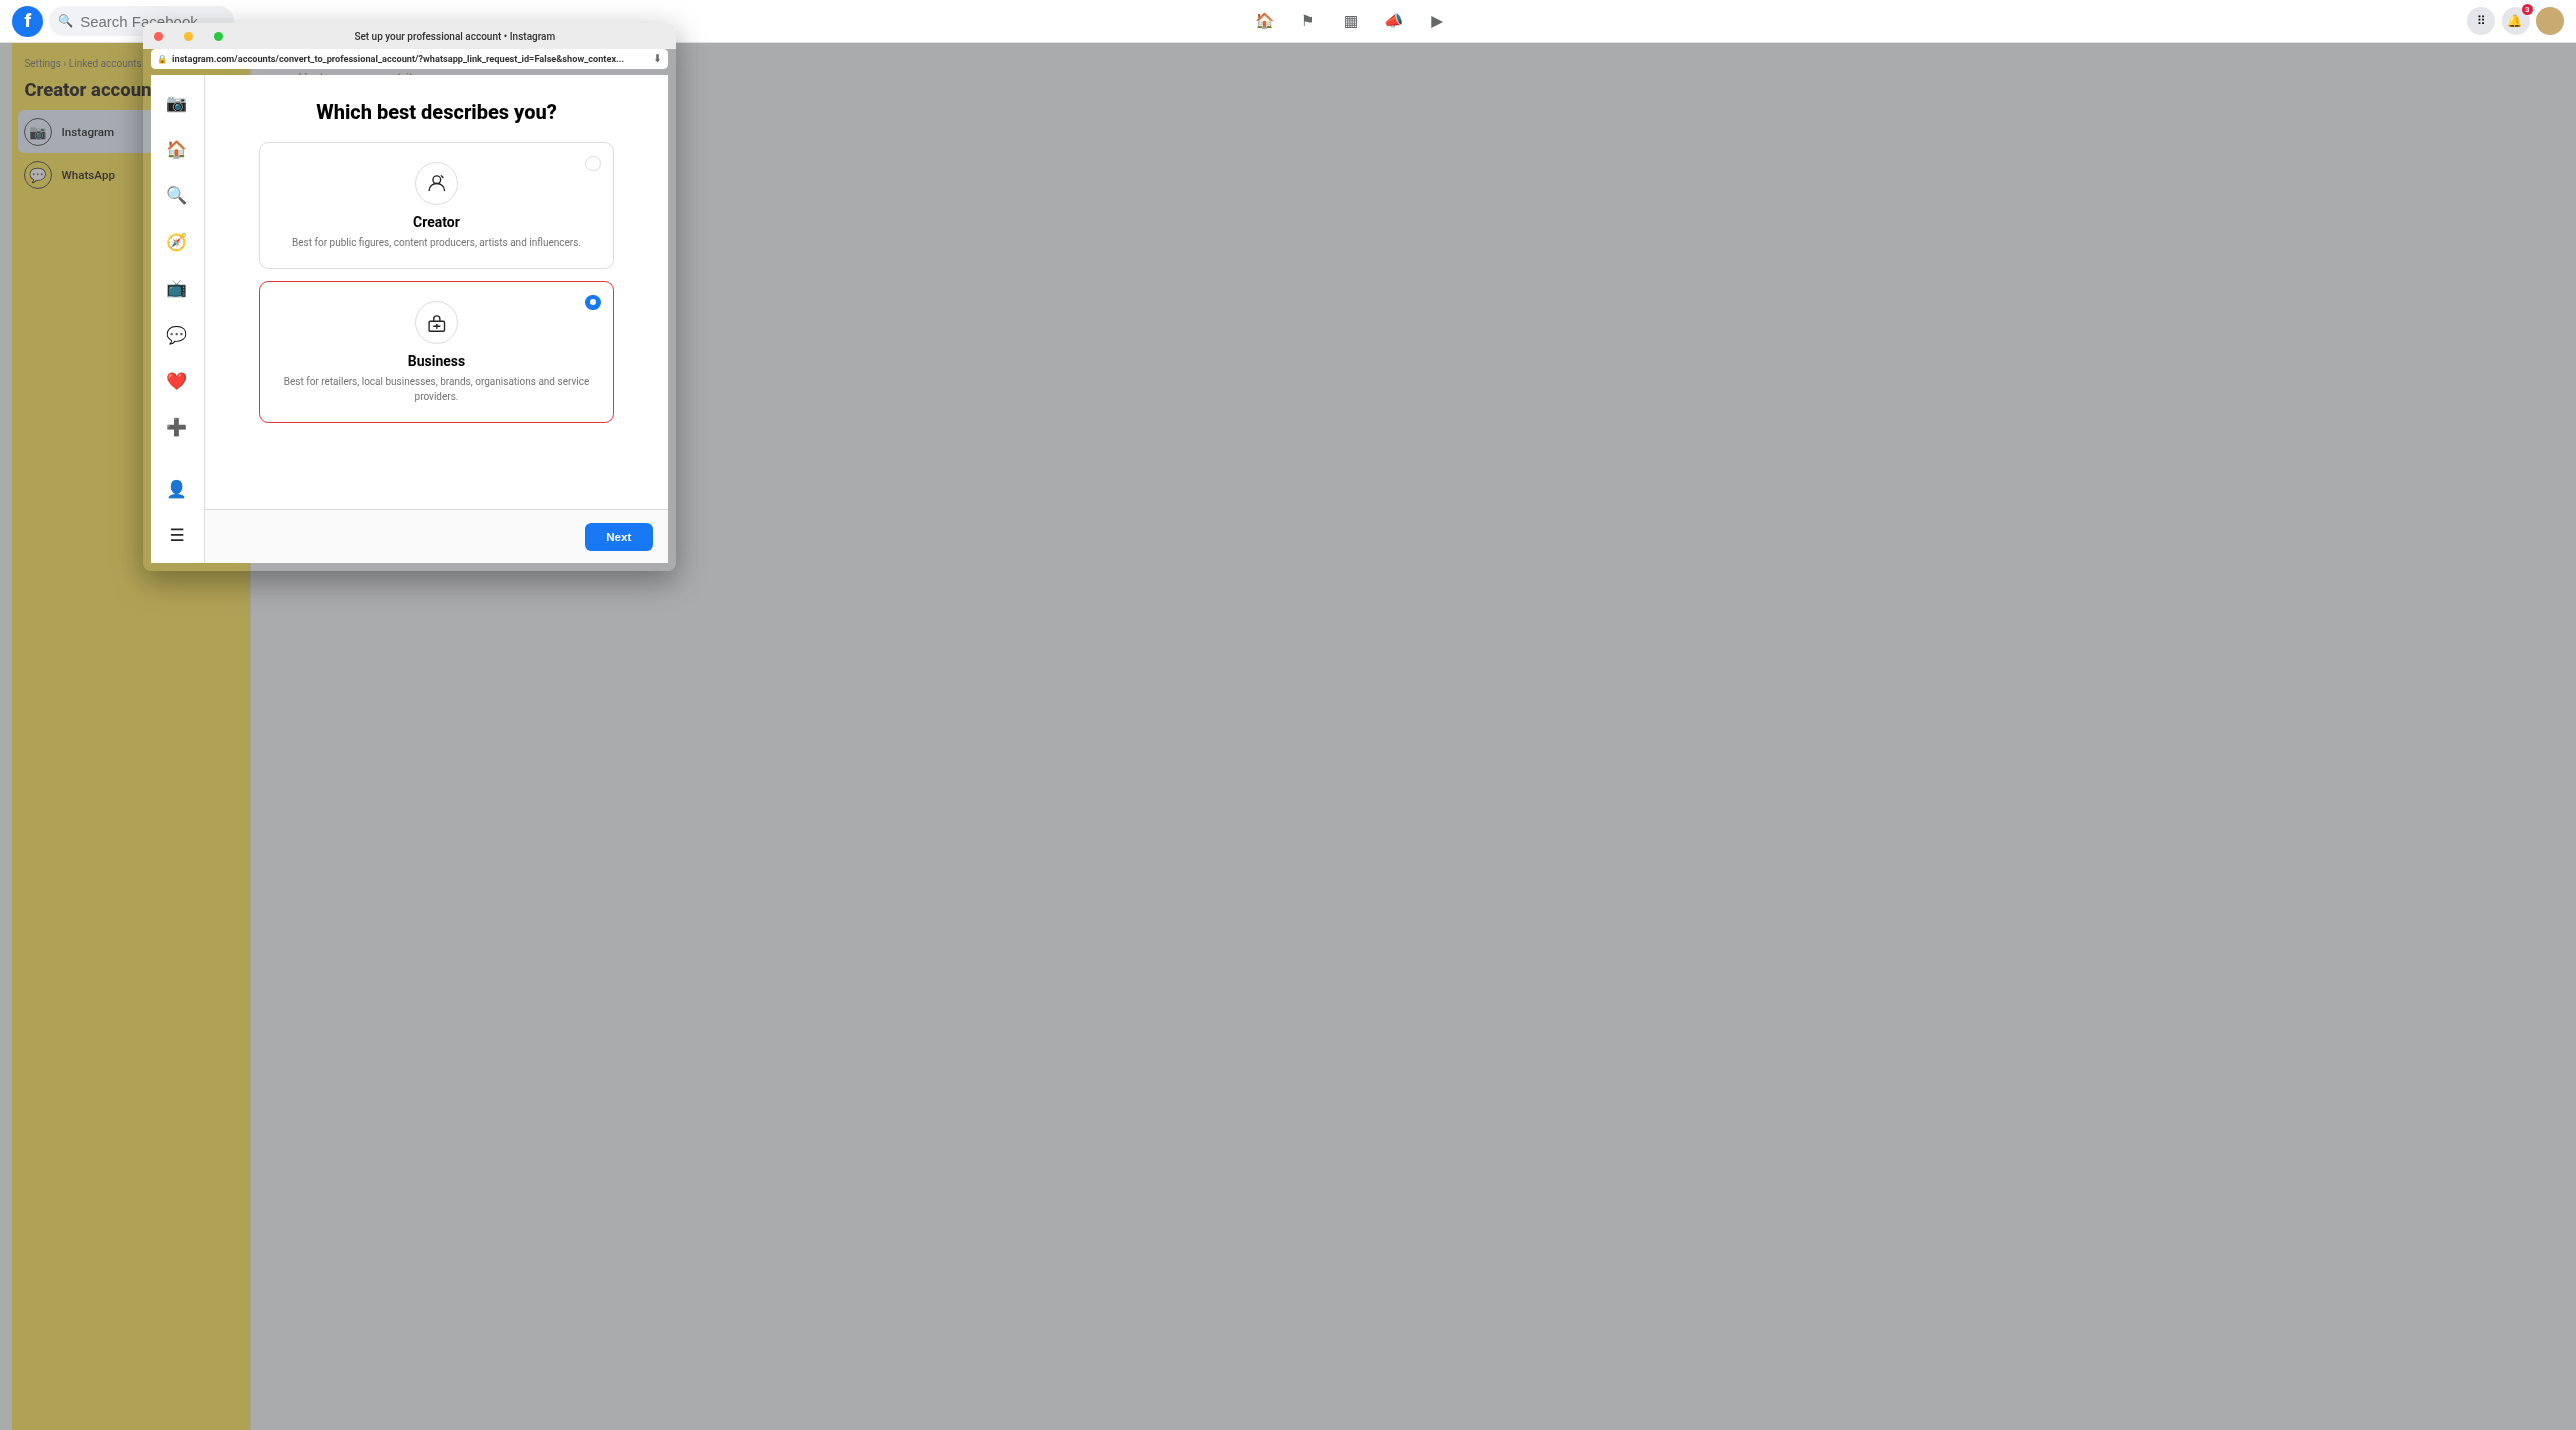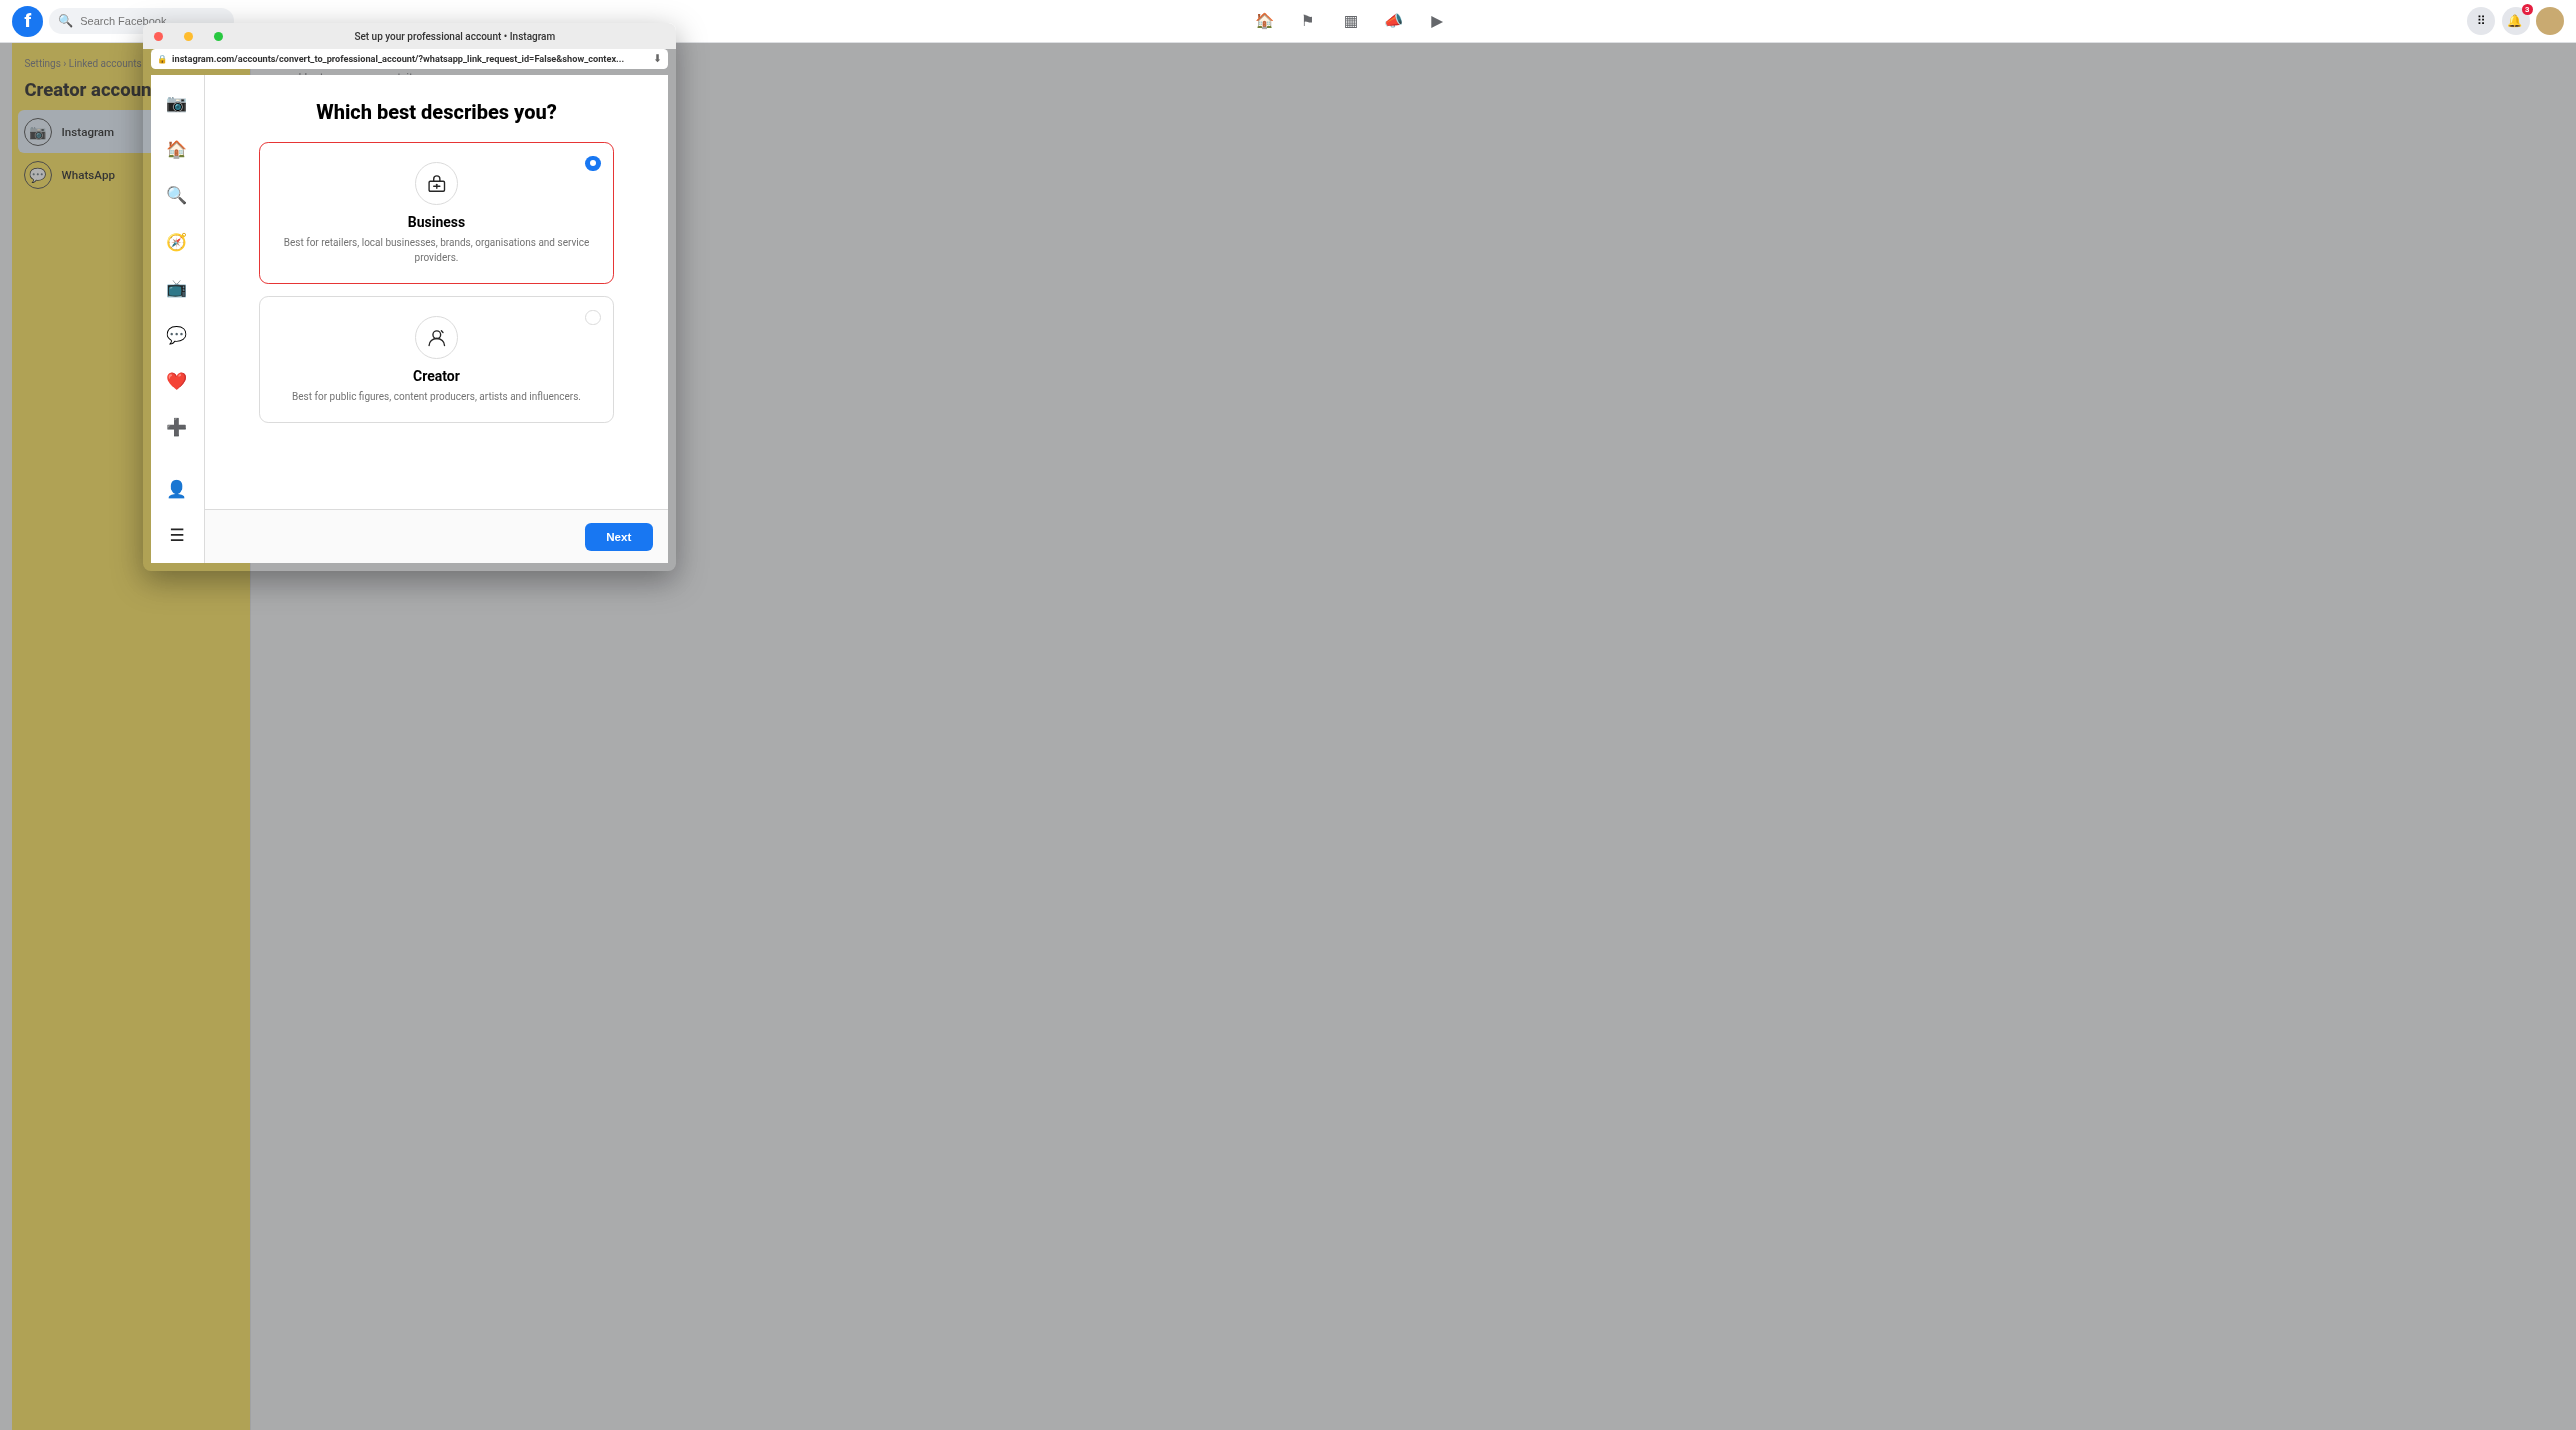--- a/index.html
+++ b/index.html
@@ -11,21 +11,21 @@
       background: #fff; border-bottom: 0.8px solid #dddfe2;
       display: flex; align-items: center; padding: 0 12.3px; z-index: 100;
       gap: 6.2px;
     }
     .fb-logo { width: 31px; height: 31px; background: #1877f2; border-radius: 50%; display: flex; align-items: center; justify-content: center; flex-shrink: 0; }
     .fb-logo span { color: #fff; font-size: 18.5px; font-weight: 900; }
     .fb-search-bar {
       display: flex; align-items: center; background: #f0f2f5; border-radius: 15.4px;
       padding: 6.2px 9.2px; gap: 6.2px; width: 185px;
     }
-    .fb-search-bar input { border: none; background: transparent; outline: none; font-size: 11px; color: #65676b; width: 100%; }
+    .fb-search-bar input { border: none; background: transparent; outline: none; font-size: 15px; color: #65676b; width: 100%; }
     .fb-nav-icons { flex: 1; display: flex; justify-content: center; gap: 6.2px; }
     .fb-nav-icon { width: 37px; height: 31px; display: flex; align-items: center; justify-content: center; border-radius: 6.2px; cursor: pointer; color: #65676b; font-size: 15.4px; }
     .fb-right-icons { display: flex; align-items: center; gap: 6.2px; }
     .fb-right-btn { width: 28px; height: 28px; background: #e4e6eb; border-radius: 50%; display: flex; align-items: center; justify-content: center; cursor: pointer; font-size: 12.3px; color: #050505; }
     .fb-avatar { width: 28px; height: 28px; background: #c9aa71; border-radius: 50%; }
     .notif-badge { position: relative; }
     .badge { position: absolute; top: -3.1px; right: -3.1px; background: #e41e3f; color: #fff; font-size: 7.7px; border-radius: 7.7px; padding: 0.8px 3.1px; font-weight: 700; }
     .browser-titlebar {
       display: flex; align-items: center; padding: 7.7px 10.8px; gap: 21px;
       background: #ececec; border-radius: 7.7px 7.7px 0 0;
@@ -211,46 +211,46 @@
       <div class="ig-sidebar-icon">➕</div>
       <div class="ig-sidebar-spacer"></div>
       <div class="ig-sidebar-icon">👤</div>
       <div class="ig-sidebar-icon">☰</div>
     </div>
 
     <div style="flex:1; display:flex; flex-direction:column;">
       <div class="popup-scroll-area">
         <h2 class="modal-question">Which best describes you?</h2>
 
+        <div class="account-card">
+          <div class="card-radio"></div>
+          <div class="card-icon-circle">
+            <svg width="21.6" height="21.6" viewBox="0 0 28 28" fill="none" xmlns="http://www.w3.org/2000/svg">
+              <circle cx="14" cy="10" r="5" stroke="#262626" stroke-width="1.8" fill="none"></circle>
+              <path d="M4 24c0-5.5 4.5-9 10-9s10 3.5 10 9" stroke="#262626" stroke-width="1.8" fill="none" stroke-linecap="round"></path>
+              <path d="M20 5l2 2" stroke="#262626" stroke-width="1.8" stroke-linecap="round"></path>
+            </svg>
+          </div>
+          <div class="card-title">Creator</div>
+          <div class="card-desc">Best for public figures, content producers, artists and influencers.</div>
+        </div>
+
         <div class="account-card selected">
           <div class="card-radio selected-radio"></div>
           <div class="card-icon-circle">
             <svg width="21.6" height="21.6" viewBox="0 0 28 28" fill="none" xmlns="http://www.w3.org/2000/svg">
               <rect x="4" y="12" width="20" height="13" rx="1.5" stroke="#262626" stroke-width="1.8" fill="none"></rect>
               <path d="M10 12V9a4 4 0 018 0v3" stroke="#262626" stroke-width="1.8" fill="none"></path>
               <line x1="14" y1="16" x2="14" y2="21" stroke="#262626" stroke-width="1.8" stroke-linecap="round"></line>
               <line x1="10" y1="18.5" x2="18" y2="18.5" stroke="#262626" stroke-width="1.8" stroke-linecap="round"></line>
             </svg>
           </div>
           <div class="card-title">Business</div>
           <div class="card-desc">Best for retailers, local businesses, brands, organisations and service providers.</div>
         </div>
-
-        <div class="account-card">
-          <div class="card-radio"></div>
-          <div class="card-icon-circle">
-            <svg width="21.6" height="21.6" viewBox="0 0 28 28" fill="none" xmlns="http://www.w3.org/2000/svg">
-              <circle cx="14" cy="10" r="5" stroke="#262626" stroke-width="1.8" fill="none"></circle>
-              <path d="M4 24c0-5.5 4.5-9 10-9s10 3.5 10 9" stroke="#262626" stroke-width="1.8" fill="none" stroke-linecap="round"></path>
-              <path d="M20 5l2 2" stroke="#262626" stroke-width="1.8" stroke-linecap="round"></path>
-            </svg>
-          </div>
-          <div class="card-title">Creator</div>
-          <div class="card-desc">Best for public figures, content producers, artists and influencers.</div>
-        </div>
       </div>
 
       <div class="modal-footer">
         <button class="next-btn">Next</button>
       </div>
     </div>
   </div>
 </div>
 
 

